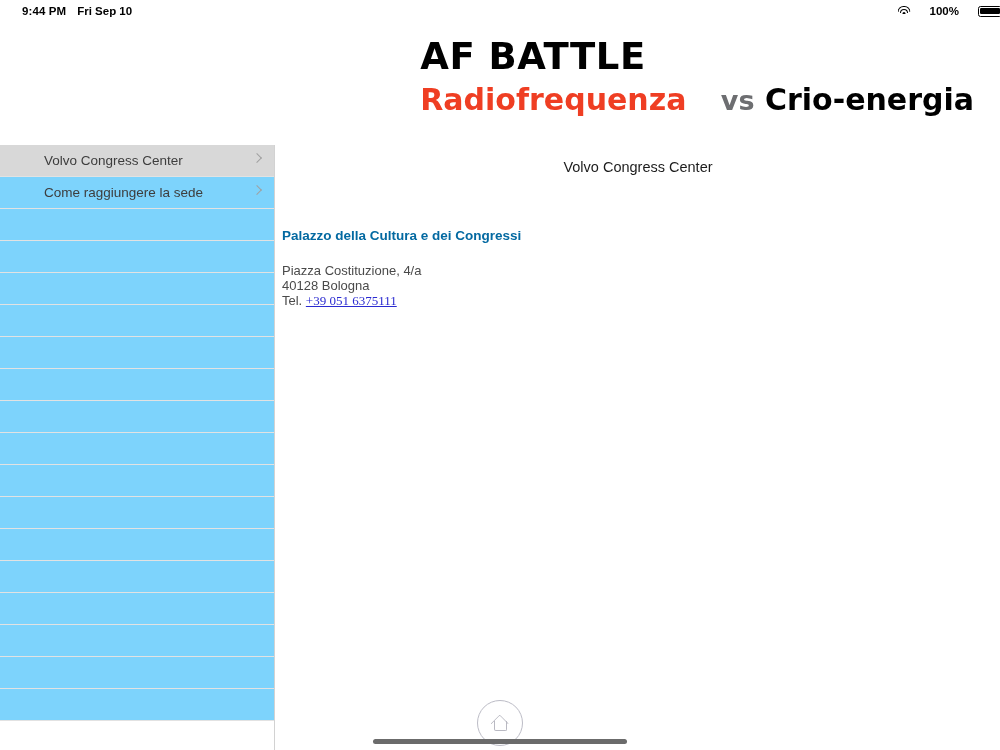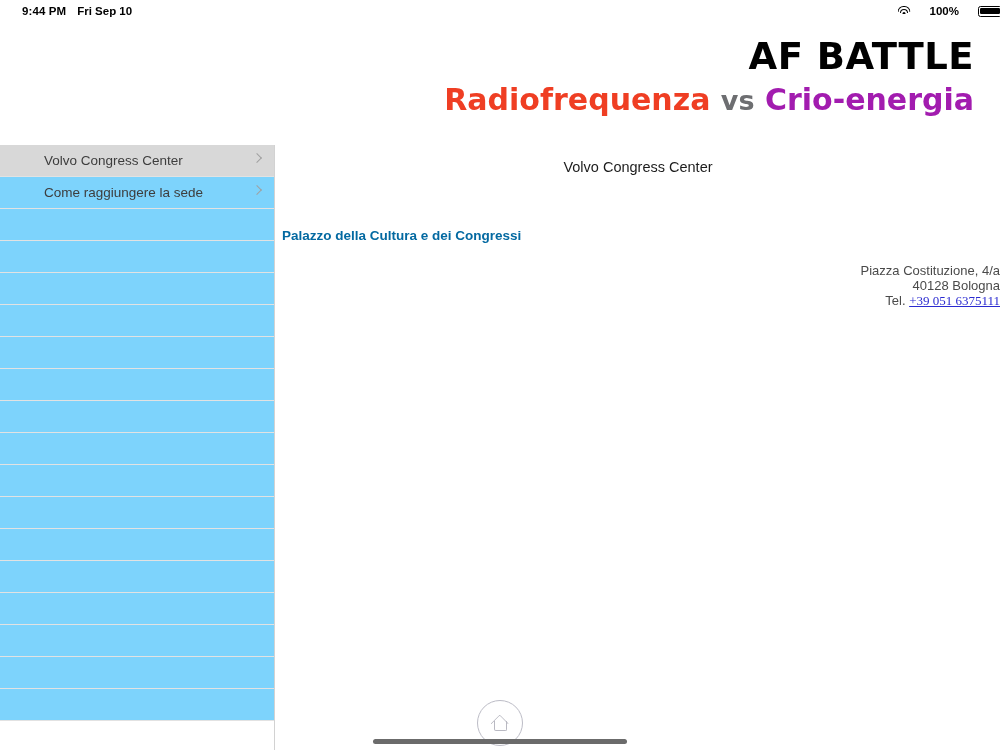--- a/index.html
+++ b/index.html
@@ -41,34 +41,34 @@
     width: 2px; height: 4px; background:#000; border-radius: 0 1px 1px 0;
   }
   .battery span { position:absolute; left:1.2px; top:1.2px; bottom:1.2px; background:#000; border-radius:1.2px; }
 
   
   .banner {
     position: absolute; top: 22px; left: 0; width: 1000px; height: 123px;
     background: #fff;
   }
   .banner-inner {
-    position:absolute; right: 26px; top: 16px; text-align: right;
+    position:absolute; right: 26px; top: 16px; 
   }
   .banner-title {
     font-size: 37px; font-weight: 800; letter-spacing: 0.5px; color: #000;
     line-height: 1.05;
     font-family: "DejaVu Sans", sans-serif;
   }
   .banner-sub {
     margin-top: 6px; font-size: 30px; font-weight: 800; line-height: 1.1;
     font-family: "DejaVu Sans", sans-serif;
   }
   .banner-sub .rf { color: #ef3e23; }
-  .banner-sub .vs { color: #6d6e71; font-weight: 700; font-size: 27px; }
-  .banner-sub .crio { color: #a21caf; }
+  .banner-sub .vs { color: #6d6e71; font-weight: 700; font-size: 27px; margin-left: 24px; }
+  .banner-sub .crio { color: #000000; }
 
   
   .sidebar {
     position: absolute; left: 0; top: 145px; width: 275px; bottom: 0;
     background: #fff; border-right: 1px solid #d2d2d2;
     overflow: hidden;
   }
   .sb-row {
     height: 32px; display: flex; align-items: center;
     padding: 0 12px 0 44px;
@@ -94,21 +94,21 @@
   .detail-header {
     height: 43px; display: flex; align-items: center; justify-content: center;
     font-size: 14.5px; color: #1c1c1c;
   }
   .detail-body { padding: 40px 0 0 6px; }
   .venue-name {
     font-size: 13.5px; font-weight: bold; color: #0369a1;
     margin-left: 0px;
   }
   .venue-addr {
-    margin-top: 20px; font-size: 13px; color: #4a4a4a; line-height: 15px; text-align: right;
+    margin-top: 20px; font-size: 13px; color: #4a4a4a; line-height: 15px;
   }
   .venue-addr a { color: #2a2ad0; text-decoration: underline; font-family: Liberation Serif, serif; }
   .venue-addr .lbl { color: #4a4a4a; }
 
   
   .home-button {
     position: absolute; left: 477px; top: 700px; width: 46px; height: 46px;
     border: 1.4px solid #bcbcc6; border-radius: 50%;
     background: rgba(255,255,255,0.65);
     display: flex; align-items: center; justify-content: center;

